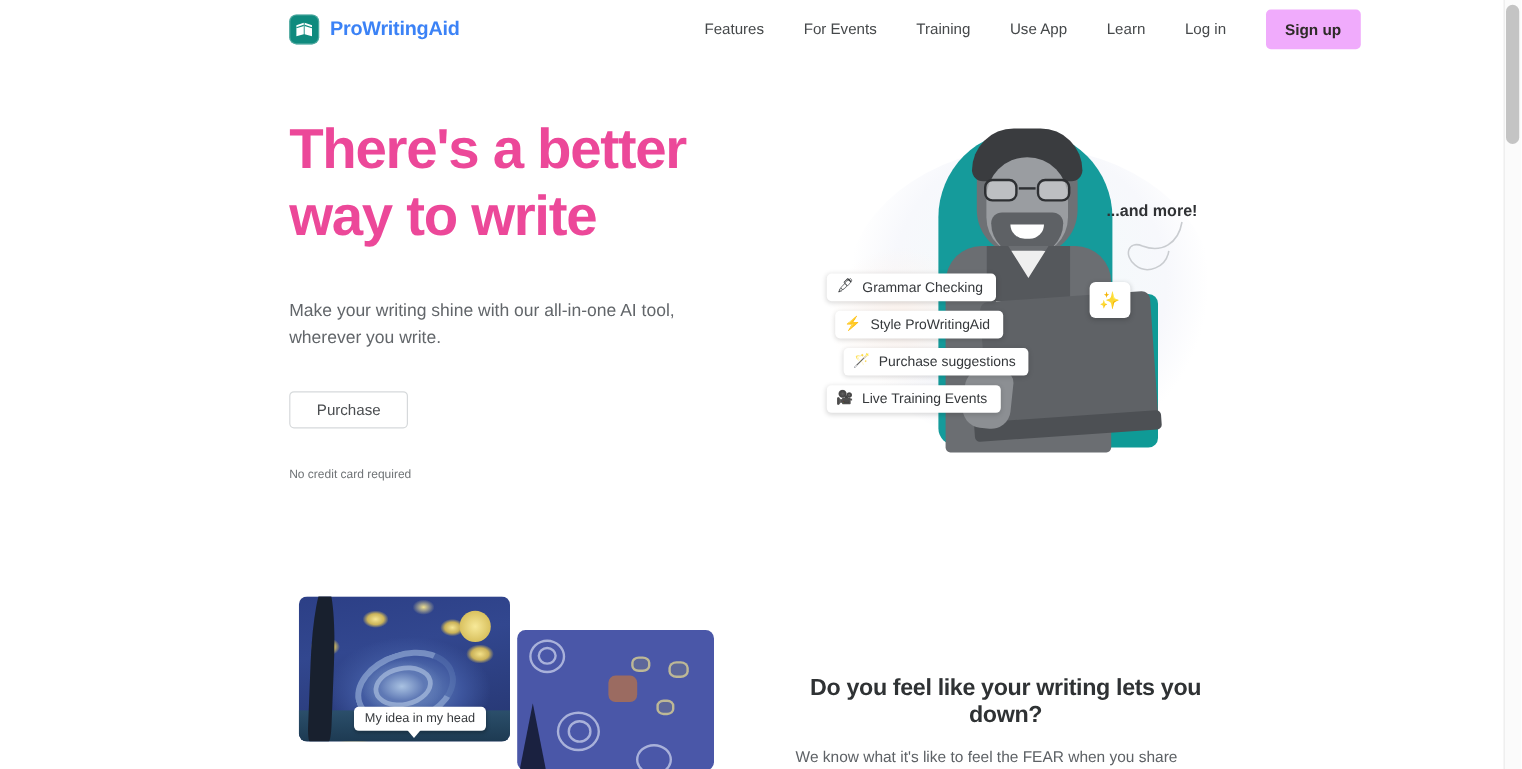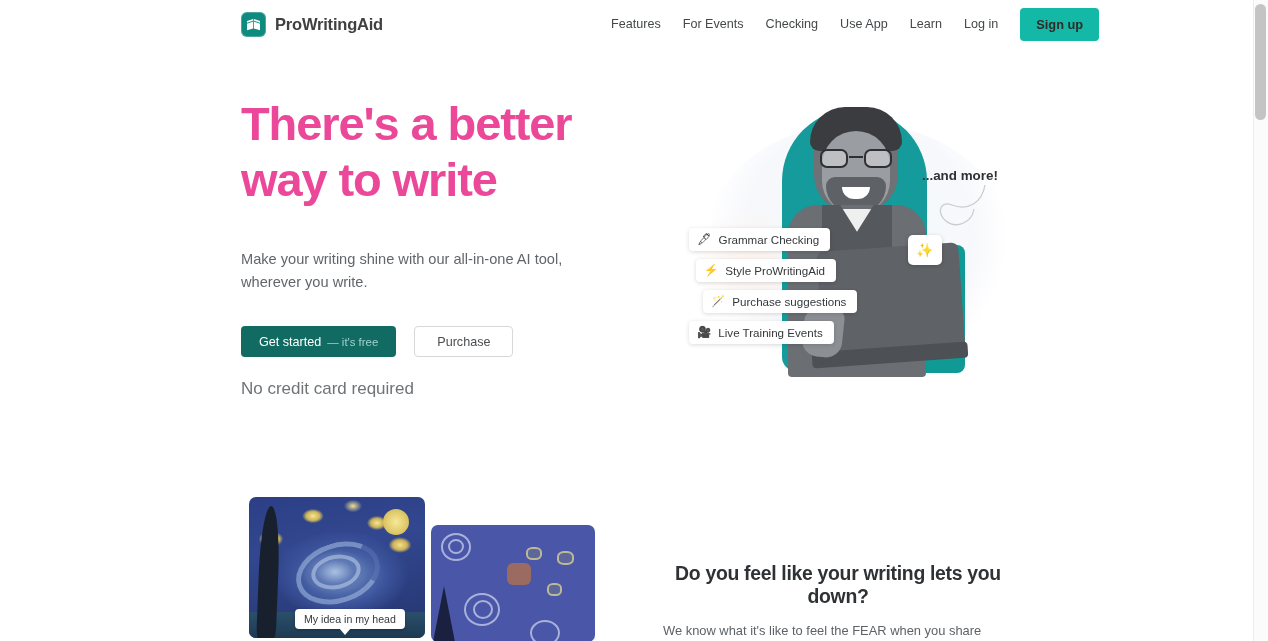--- a/index.html
+++ b/index.html
@@ -20,29 +20,29 @@
     background: #ffffff;
   }
   .brand { position: absolute; left: 241px; display: flex; align-items: center; gap: 9px; }
   .brand-mark {
     width: 25px; height: 25px; border-radius: 6px;
     background: #0f8a7e;
     display: flex; align-items: center; justify-content: center;
     box-shadow: inset 0 0 0 1px rgba(255,255,255,.25);
   }
   .brand-name {
-    font-size: 16.5px; font-weight: bold; letter-spacing: -.2px; color: #404040;
-  }
-  .nav { position: absolute; left: 600px; top: 0; height: 48px; display: flex; align-items: center; gap: 0; text-align: right; }
+    font-size: 16.5px; font-weight: bold; letter-spacing: -.2px; color: #3b82f6;
+  }
+  .nav { position: absolute; left: 576px; top: 0; height: 48px; display: flex; align-items: center; gap: 11px; text-align: right; }
   .nav a {
     font-size: 12.6px; color: #45484a; text-decoration: none;
     padding: 7px 11px; white-space: nowrap; border-radius: 3px;
   }
   .nav a.signup {
-    background: #14b8a6; color: #2e2b28; font-weight: bold;
+    background: #f0abfc; color: #2e2b28; font-weight: bold;
     padding: 9px 16px; border-radius: 4px; margin-left: 11px; font-size: 12.8px;
   }
 
   
   .hero { position: absolute; top: 0; left: 0; width: 1253px; height: 470px; }
   .hero-copy { position: absolute; left: 241px; top: 96px; width: 400px; }
   .hero-title {
     font-size: 47px; line-height: 56px; font-weight: bold;
     color: #ec4899; letter-spacing: -1.1px;
   }
@@ -58,21 +58,21 @@
     font-size: 12.6px; font-family: inherit; cursor: pointer;
   }
   .btn-primary .free { color: #9fd3ce; font-size: 11.4px; }
   .btn-secondary {
     background: #ffffff; color: #4a4d50;
     border: 1px solid #d6d9db; border-radius: 4px;
     height: 31px; padding: 0 22px;
     display: inline-flex; align-items: center;
     font-size: 12.6px; font-family: inherit; cursor: pointer;
   }
-  .nocard { margin-top: 22px; font-size: 17px; color: #6f7376; }
+  .nocard { margin-top: 33px; font-size: 10px; color: #6f7376; }
 
   
   .hero-art { position: absolute; left: 660px; top: 95px; width: 400px; height: 300px; }
   .art-halo {
     position: absolute; left: 43px; top: 28px;
     width: 310px; height: 250px; border-radius: 50%;
     background: radial-gradient(circle at 50% 45%, #f2fbfa 0%, #f7f8fc 55%, rgba(255,255,255,0) 72%);
   }
   .art-halo2 {
     position: absolute; left: 30px; top: 110px; width: 120px; height: 120px; border-radius: 50%;
@@ -164,21 +164,21 @@
   }
   .chip .emo { font-size: 11.5px; line-height: 1; }
   .chip.c2 { margin-left: 7px; }
   .chip.c3 { margin-left: 14px; }
   .chip.c4 { margin-left: 0px; }
 
   
   .sec2 { position: absolute; top: 470px; left: 0; width: 1253px; height: 171px; }
   .art-pair { position: absolute; left: 249px; top: 27px; width: 345px; height: 145px; }
   .starry {
-    position: absolute; left: 0; top: 0; width: 176px; height: 141px;
+    position: absolute; left: 0; top: 0; width: 176px; height: 121px;
     border-radius: 7px; overflow: hidden;
     background:
       radial-gradient(ellipse 17px 11px at 22px 42px, #f4e38a 0%, #d9c15d 45%, rgba(58,78,140,0) 72%),
       radial-gradient(ellipse 15px 10px at 64px 19px, #f6e693 0%, #cbb45a 45%, rgba(58,78,140,0) 72%),
       radial-gradient(ellipse 14px 10px at 128px 26px, #f6e693 0%, #c9b158 45%, rgba(58,78,140,0) 72%),
       radial-gradient(ellipse 16px 11px at 151px 48px, #f3e189 0%, #cbb259 45%, rgba(58,78,140,0) 72%),
       radial-gradient(ellipse 17px 12px at 46px 124px, #efe08f 0%, #c7b05c 50%, rgba(58,78,140,0) 74%),
       radial-gradient(ellipse 13px 9px at 104px 9px, #efe08f 0%, rgba(58,78,140,0) 70%),
       radial-gradient(ellipse 46px 30px at 86px 75px, #a9c2e2 0%, #5f79b5 40%, rgba(44,60,120,0) 74%),
       radial-gradient(ellipse 80px 52px at 92px 78px, #6e8ec2 0%, #3d559d 55%, rgba(40,54,110,0) 85%),
@@ -265,42 +265,38 @@
           <path d="M1 5.6 L7.6 3.4" stroke="#0f8a7e" stroke-width="1" fill="none"></path>
           <path d="M15 5.6 L8.4 3.4" stroke="#0f8a7e" stroke-width="1" fill="none"></path>
         </svg>
       </span>
       <span class="brand-name">ProWritingAid</span>
     </div>
 
     <nav class="nav">
       <a href="#">Features</a>
       <a href="#">For Events</a>
-      <a href="#">Checking</a>
+      <a href="#">Training</a>
       <a href="#">Use App</a>
       <a href="#">Learn</a>
       <a href="#">Log in</a>
       <a href="#" class="signup">Sign up</a>
     </nav>
   </header>
 
   <section class="hero">
 
     <div class="hero-copy">
       <h1 class="hero-title">
         <span>There's a better</span><br>
         <span>way to write</span>
       </h1>
       <p class="hero-sub">Make your writing shine with our all-in-one AI tool, wherever you write.</p>
 
       <div class="hero-actions">
-        <button class="btn-primary">
-          <span>Get started</span>
-          <span class="free">— it's free</span>
-        </button>
         <button class="btn-secondary">Purchase</button>
       </div>
 
       <div class="nocard">No credit card required</div>
     </div>
 
     <div class="hero-art">
       <div class="art-halo"></div>
       <div class="art-halo2"></div>
       <div class="teal-shape"></div>

